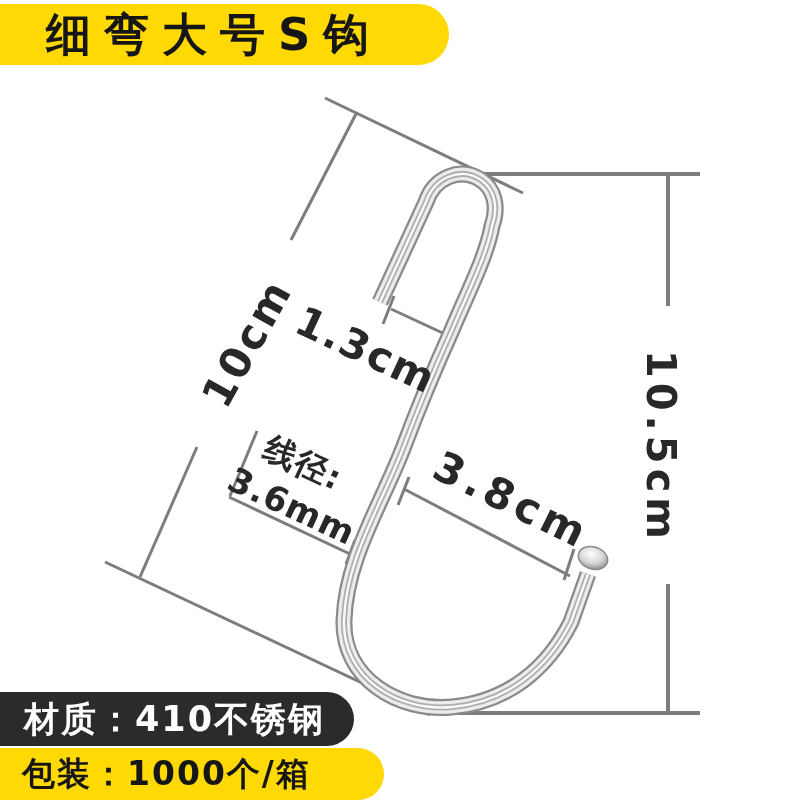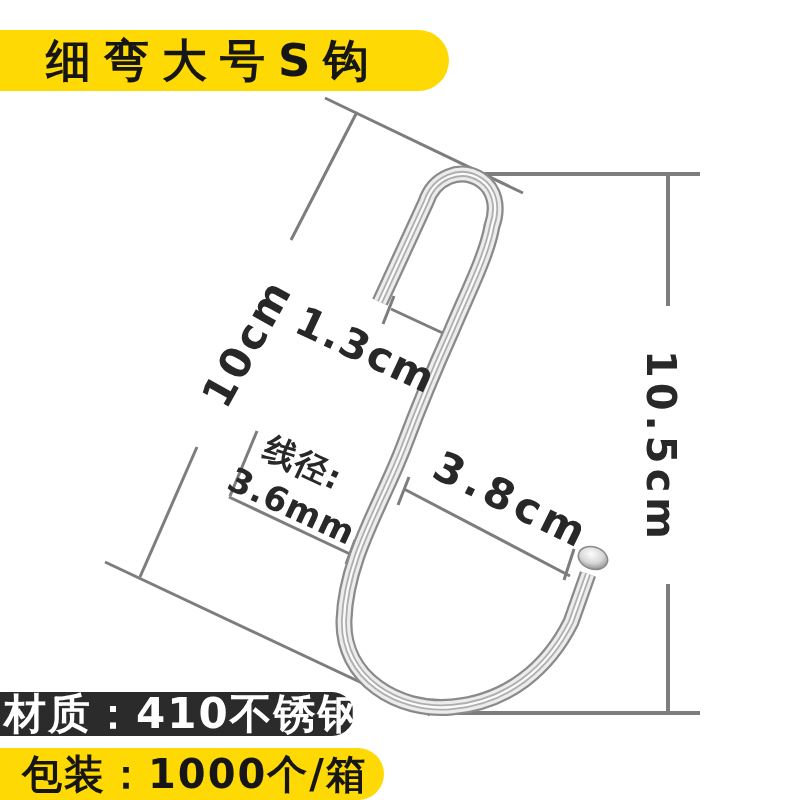--- a/index.html
+++ b/index.html
@@ -16,39 +16,39 @@
   }
   #stage svg{position:absolute;left:0;top:0;}
   .banner{
     position:absolute;left:0;display:flex;align-items:center;
     font-weight:bold;white-space:nowrap;box-sizing:border-box;
   }
   #banner-title{
     top:4px;height:61px;width:449px;
     background:var(--accent-yellow);
     border-radius:0 33px 33px 0;
-    font-size:45px;color:#161616;letter-spacing:13px;padding-left:46px;margin-top:26px;
+    font-size:45px;color:#161616;letter-spacing:13px;padding-left:46px;
   }
   #banner-variant{
     top:67px;height:64px;width:311px;
     background:repeating-linear-gradient(90deg,#c2c2c2 0px,#cfcfcf 2px,#c6c6c6 4px,#d8d8d8 6px,#c2c2c2 8px);
     border-radius:0 34px 34px 0;
     font-size:45px;color:#1c1c1c;letter-spacing:5px;padding-left:20px;
   }
   #banner-material{
-    top:692px;height:44px;width:354px;
+    top:692px;height:54px;width:354px;
     background:var(--banner-black);
     border-radius:0 28px 28px 0;
-    font-size:42px;color:var(--text-light);letter-spacing:2px;padding-left:4px;
+    font-size:35px;color:var(--text-light);letter-spacing:2px;padding-left:24px;
   }
   #banner-packaging{
     top:748px;height:52px;width:384px;
     background:var(--accent-yellow);
     border-radius:0 28px 28px 0;
-    font-size:40px;color:#161616;letter-spacing:2px;padding-left:22px;
+    font-size:33px;color:#161616;letter-spacing:2px;padding-left:22px;
   }
   .dim-line{stroke:var(--line-gray);stroke-width:3;fill:none;}
   .dim-line-thick{stroke:var(--line-gray);stroke-width:4;fill:none;}
   .dim-text{
     fill:var(--text-dark);
     font-family:"DejaVu Sans","Liberation Sans",sans-serif;
     font-weight:bold;
   }
 </style>
 </head>

